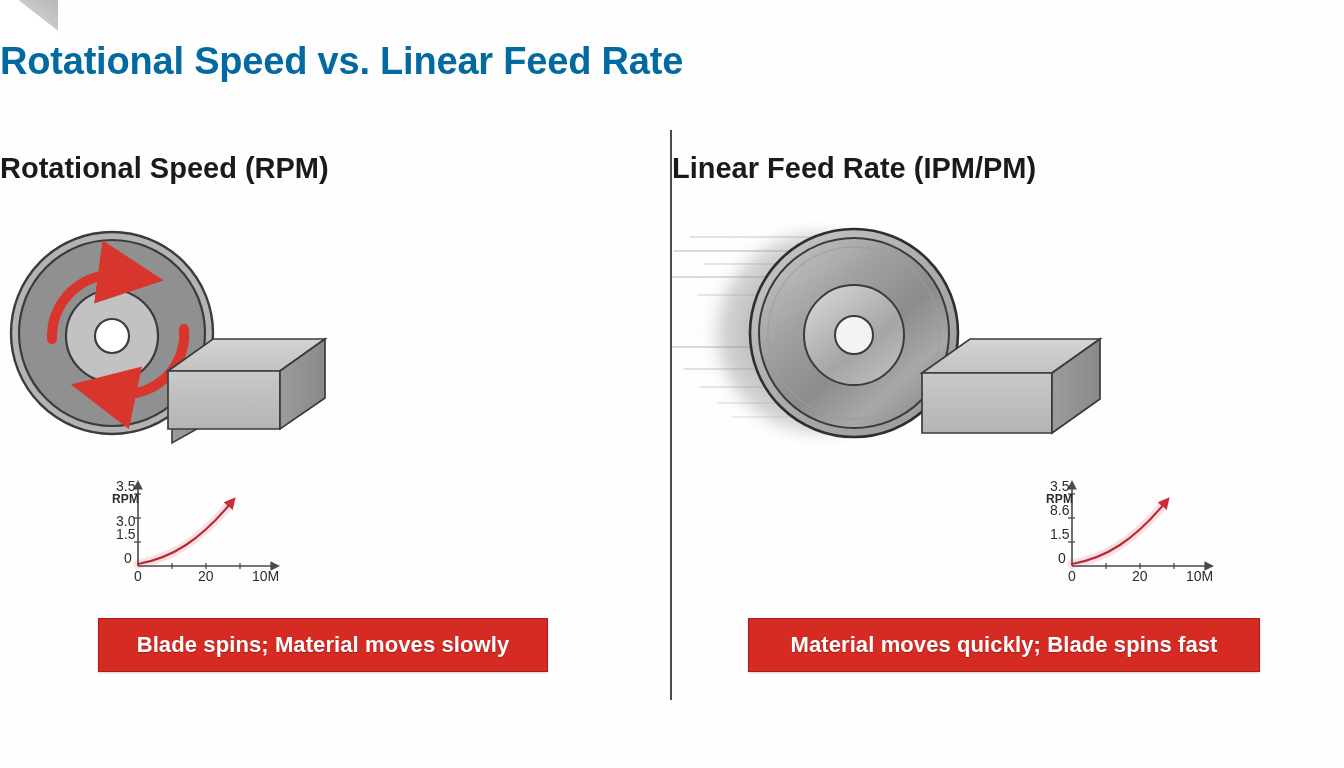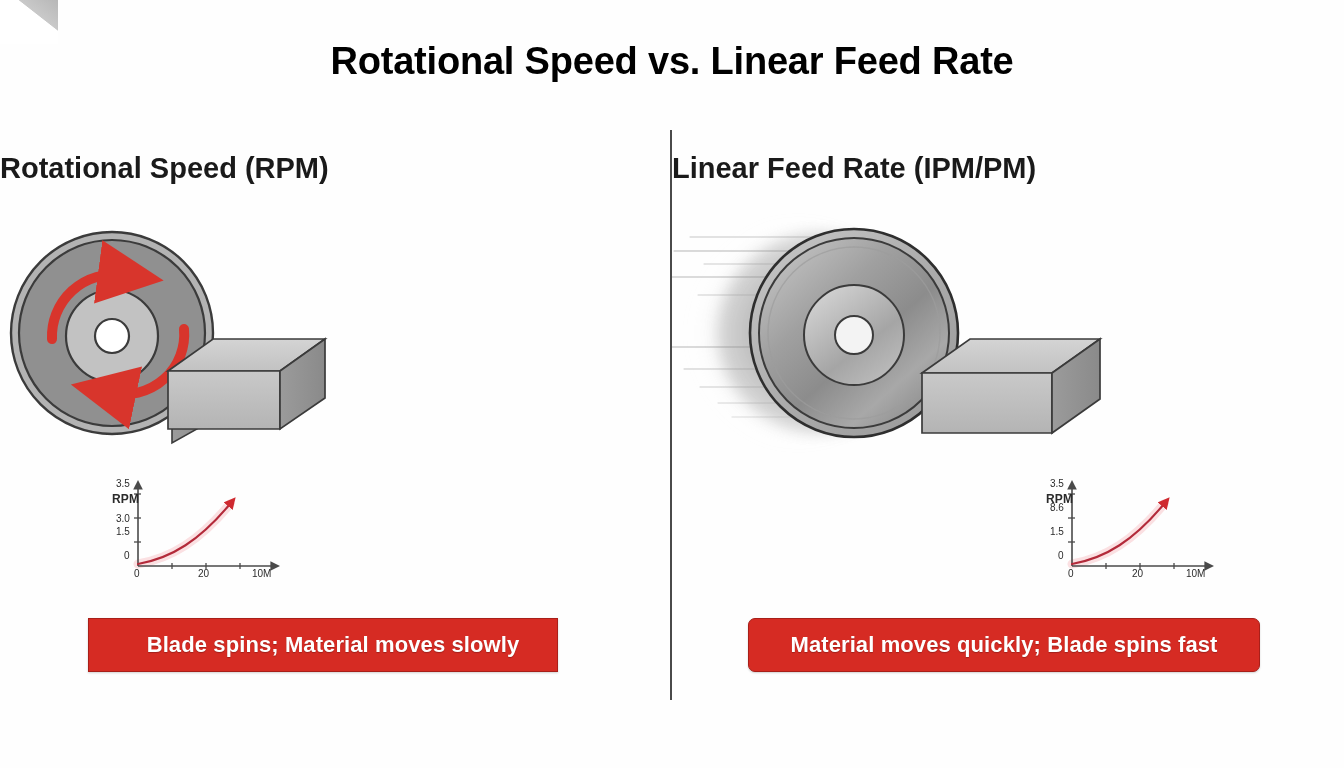--- a/index.html
+++ b/index.html
@@ -13,22 +13,21 @@
   .slide{position:absolute;inset:0;background:#fefefe;}
 
   
   .corner-accent{
     position:absolute;left:0;top:0;width:58px;height:44px;
     background:linear-gradient(218deg,#b7b7b7 0%,#c9c9c9 34%,#ffffff 35%,#ffffff 100%);
   }
 
   .slide-title{
     position:absolute;left:0;right:0;top:40px;
-    text-align:center;
-    font-size:38px;font-weight:bold;color:#000000;
+    font-size:38px;font-weight:bold;color:#0369a1;
     letter-spacing:-0.2px;
   }
 
   .divider{
     position:absolute;left:670px;top:130px;
     width:2px;height:570px;background:#4a4a4a;
   }
 
   .panel{position:absolute;top:140px;height:560px;}
   .panel-left{left:0;width:670px;}
@@ -36,21 +35,21 @@
 
   .panel-heading{
     text-align:left;font-size:29px;font-weight:bold;color:#1a1a1a;
     margin-top:12px;
   }
 
   .illustration{position:relative;height:250px;margin-top:26px;}
   .chart-ylabel{
     position:absolute;font-size:12px;color:#2b2b2b;font-weight:bold;letter-spacing:.2px;margin-top:24px;
   }
-  .tick-label{position:absolute;font-size:10px;color:#2b2b2b;}
+  .tick-label{position:absolute;font-size:14px;color:#2b2b2b;}
 
   
   .banner{
     position:absolute;
     background:#d62b23;
     border:1px solid #a81f19;
     display:flex;align-items:center;justify-content:center;
     box-shadow:0 1px 2px rgba(0,0,0,.18);
   }
   .banner span{
@@ -149,21 +148,21 @@
       <div class="chart-ylabel" style="left:0px;top:-2px;">RPM</div>
       <div class="tick-label" style="left:4px;top:8px;">3.5</div>
       <div class="tick-label" style="left:4px;top:32px;margin-top:11px;">3.0</div>
       <div class="tick-label" style="left:4px;top:56px;">1.5</div>
       <div class="tick-label" style="left:12px;top:80px;">0</div>
       <div class="tick-label" style="left:22px;top:98px;">0</div>
       <div class="tick-label" style="left:86px;top:98px;">20</div>
       <div class="tick-label" style="left:140px;top:98px;">10M</div>
     </div>
 
-    <div class="banner" style="left:88px;top:478px;width:448px;height:52px;padding-left:20px;">
+    <div class="banner" style="left:98px;top:478px;width:448px;height:52px;">
       <span>Blade spins; Material moves slowly</span>
     </div>
   </div>
 
   <div class="panel panel-right">
 
     <div class="panel-heading">Linear Feed Rate (IPM/PM)</div>
 
     <div class="illustration">
       <svg width="672" height="250" viewBox="0 0 672 250">
@@ -266,18 +265,18 @@
       <div class="chart-ylabel" style="left:0px;top:-2px;">RPM</div>
       <div class="tick-label" style="left:4px;top:8px;">3.5</div>
       <div class="tick-label" style="left:4px;top:32px;">8.6</div>
       <div class="tick-label" style="left:4px;top:56px;">1.5</div>
       <div class="tick-label" style="left:12px;top:80px;">0</div>
       <div class="tick-label" style="left:22px;top:98px;">0</div>
       <div class="tick-label" style="left:86px;top:98px;">20</div>
       <div class="tick-label" style="left:140px;top:98px;">10M</div>
     </div>
 
-    <div class="banner" style="left:76px;top:478px;width:510px;height:52px;border-radius:7px;">
+    <div class="banner" style="left:76px;top:478px;width:510px;height:52px;">
       <span>Material moves quickly; Blade spins fast</span>
     </div>
   </div>
 
 </div>
 
 </body></html>

